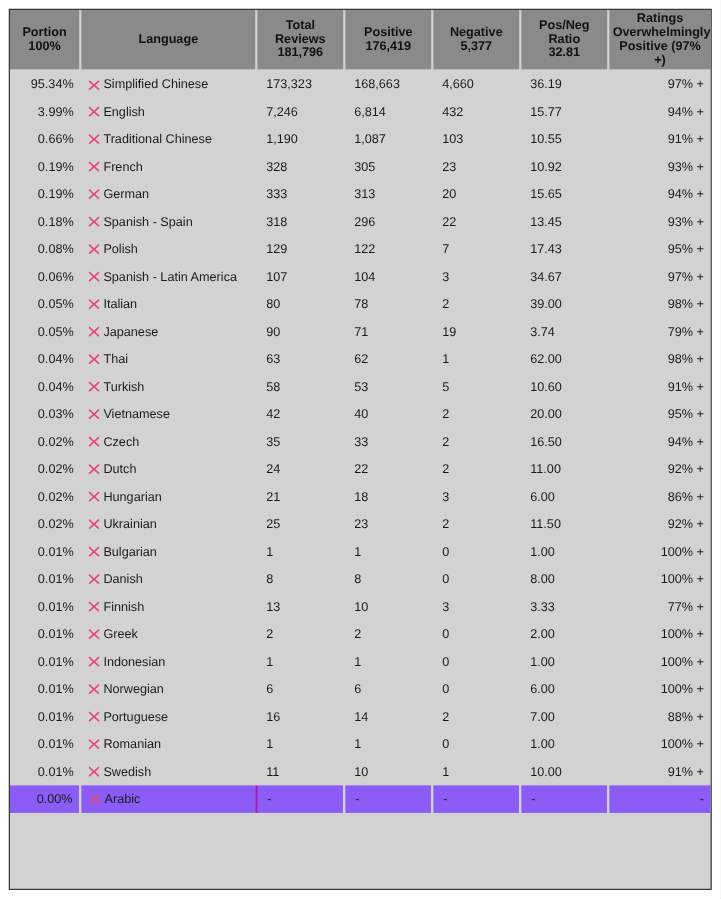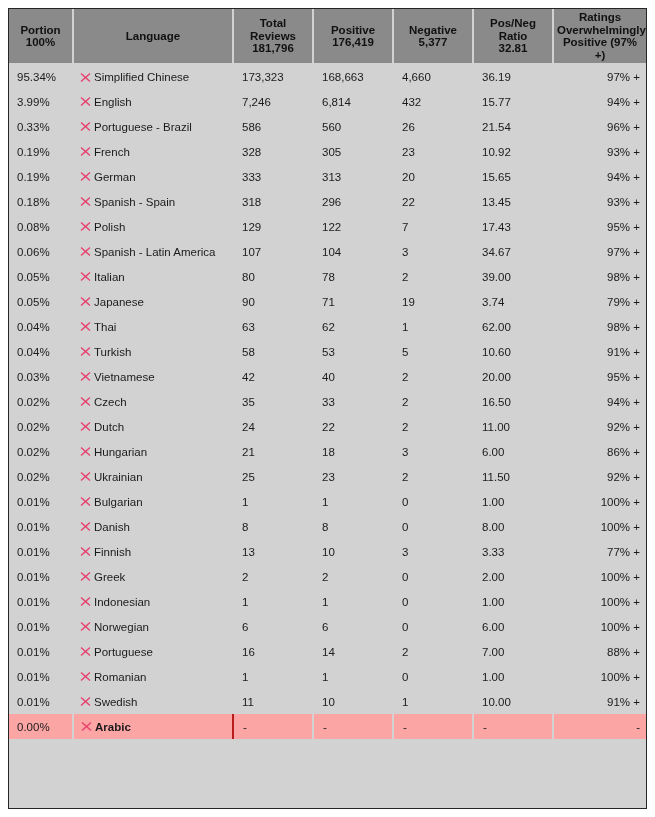--- a/index.html
+++ b/index.html
@@ -72,31 +72,31 @@
     padding: 0 6px;
     vertical-align: middle;
     font-size: 11.5px;
     color: #1b1b1b;
     background: #d2d2d2;
     border: none;
     white-space: nowrap;
     overflow: hidden;
     box-sizing: border-box;
   }
-  td.portion  { text-align: left;  padding-left: 8px; }
+  td.portion  { text-align: right;  padding-left: 8px; }
   td.language { text-align: left;  padding-left: 7px; }
   td.num      { text-align: left;  padding-left: 9px; }
   td.ratings  { text-align: right;  padding-left: 9px; }
 
   
   tbody tr.row-highlight td {
-    background: #fca5a5;
+    background: #8b5cf6;
   }
   tbody tr.row-highlight td.portion  { border-right: 2px solid #d2d2d2; }
-  tbody tr.row-highlight td.language { border-right: 2px solid #b91c1c; font-weight: bold; }
+  tbody tr.row-highlight td.language { border-right: 2px solid #a21caf; }
   tbody tr.row-highlight td.col-total{ border-right: 2px solid #d2d2d2; }
   tbody tr.row-highlight td.col-pos  { border-right: 2px solid #d2d2d2; }
   tbody tr.row-highlight td.col-neg  { border-right: 2px solid #d2d2d2; }
   tbody tr.row-highlight td.col-ratio{ border-right: 2px solid #d2d2d2; }
 
   
   .x-icon {
     display: inline-block;
     width: 11px;
     height: 11px;
@@ -186,34 +186,34 @@
                 <span class="lang-label">English</span>
               </span>
             </td>
             <td class="num col-total">7,246</td>
             <td class="num col-pos">6,814</td>
             <td class="num col-neg">432</td>
             <td class="num col-ratio">15.77</td>
             <td class="ratings col-ratings">94% +</td>
           </tr>
           <tr>
-            <td class="portion">0.33%</td>
-            <td class="language">
-              <span class="lang-cell">
-                <span class="x-icon"><svg viewBox="0 0 12 12" width="11" height="11" aria-hidden="true">
-                    <path d="M1.6 1.0 L6 5.0 L10.4 1.0 L11.4 2.2 L7.2 6.0 L11.4 9.8 L10.4 11.0 L6 7.0 L1.6 11.0 L0.6 9.8 L4.8 6.0 L0.6 2.2 Z" fill="#e8436f"></path>
-                  </svg></span>
-                <span class="lang-label">Portuguese - Brazil</span>
-              </span>
-            </td>
-            <td class="num col-total">586</td>
-            <td class="num col-pos">560</td>
-            <td class="num col-neg">26</td>
-            <td class="num col-ratio">21.54</td>
-            <td class="ratings col-ratings">96% +</td>
+            <td class="portion">0.66%</td>
+            <td class="language">
+              <span class="lang-cell">
+                <span class="x-icon"><svg viewBox="0 0 12 12" width="11" height="11" aria-hidden="true">
+                    <path d="M1.6 1.0 L6 5.0 L10.4 1.0 L11.4 2.2 L7.2 6.0 L11.4 9.8 L10.4 11.0 L6 7.0 L1.6 11.0 L0.6 9.8 L4.8 6.0 L0.6 2.2 Z" fill="#e8436f"></path>
+                  </svg></span>
+                <span class="lang-label">Traditional Chinese</span>
+              </span>
+            </td>
+            <td class="num col-total">1,190</td>
+            <td class="num col-pos">1,087</td>
+            <td class="num col-neg">103</td>
+            <td class="num col-ratio">10.55</td>
+            <td class="ratings col-ratings">91% +</td>
           </tr>
           <tr>
             <td class="portion">0.19%</td>
             <td class="language">
               <span class="lang-cell">
                 <span class="x-icon"><svg viewBox="0 0 12 12" width="11" height="11" aria-hidden="true">
                     <path d="M1.6 1.0 L6 5.0 L10.4 1.0 L11.4 2.2 L7.2 6.0 L11.4 9.8 L10.4 11.0 L6 7.0 L1.6 11.0 L0.6 9.8 L4.8 6.0 L0.6 2.2 Z" fill="#e8436f"></path>
                   </svg></span>
                 <span class="lang-label">French</span>
               </span>

